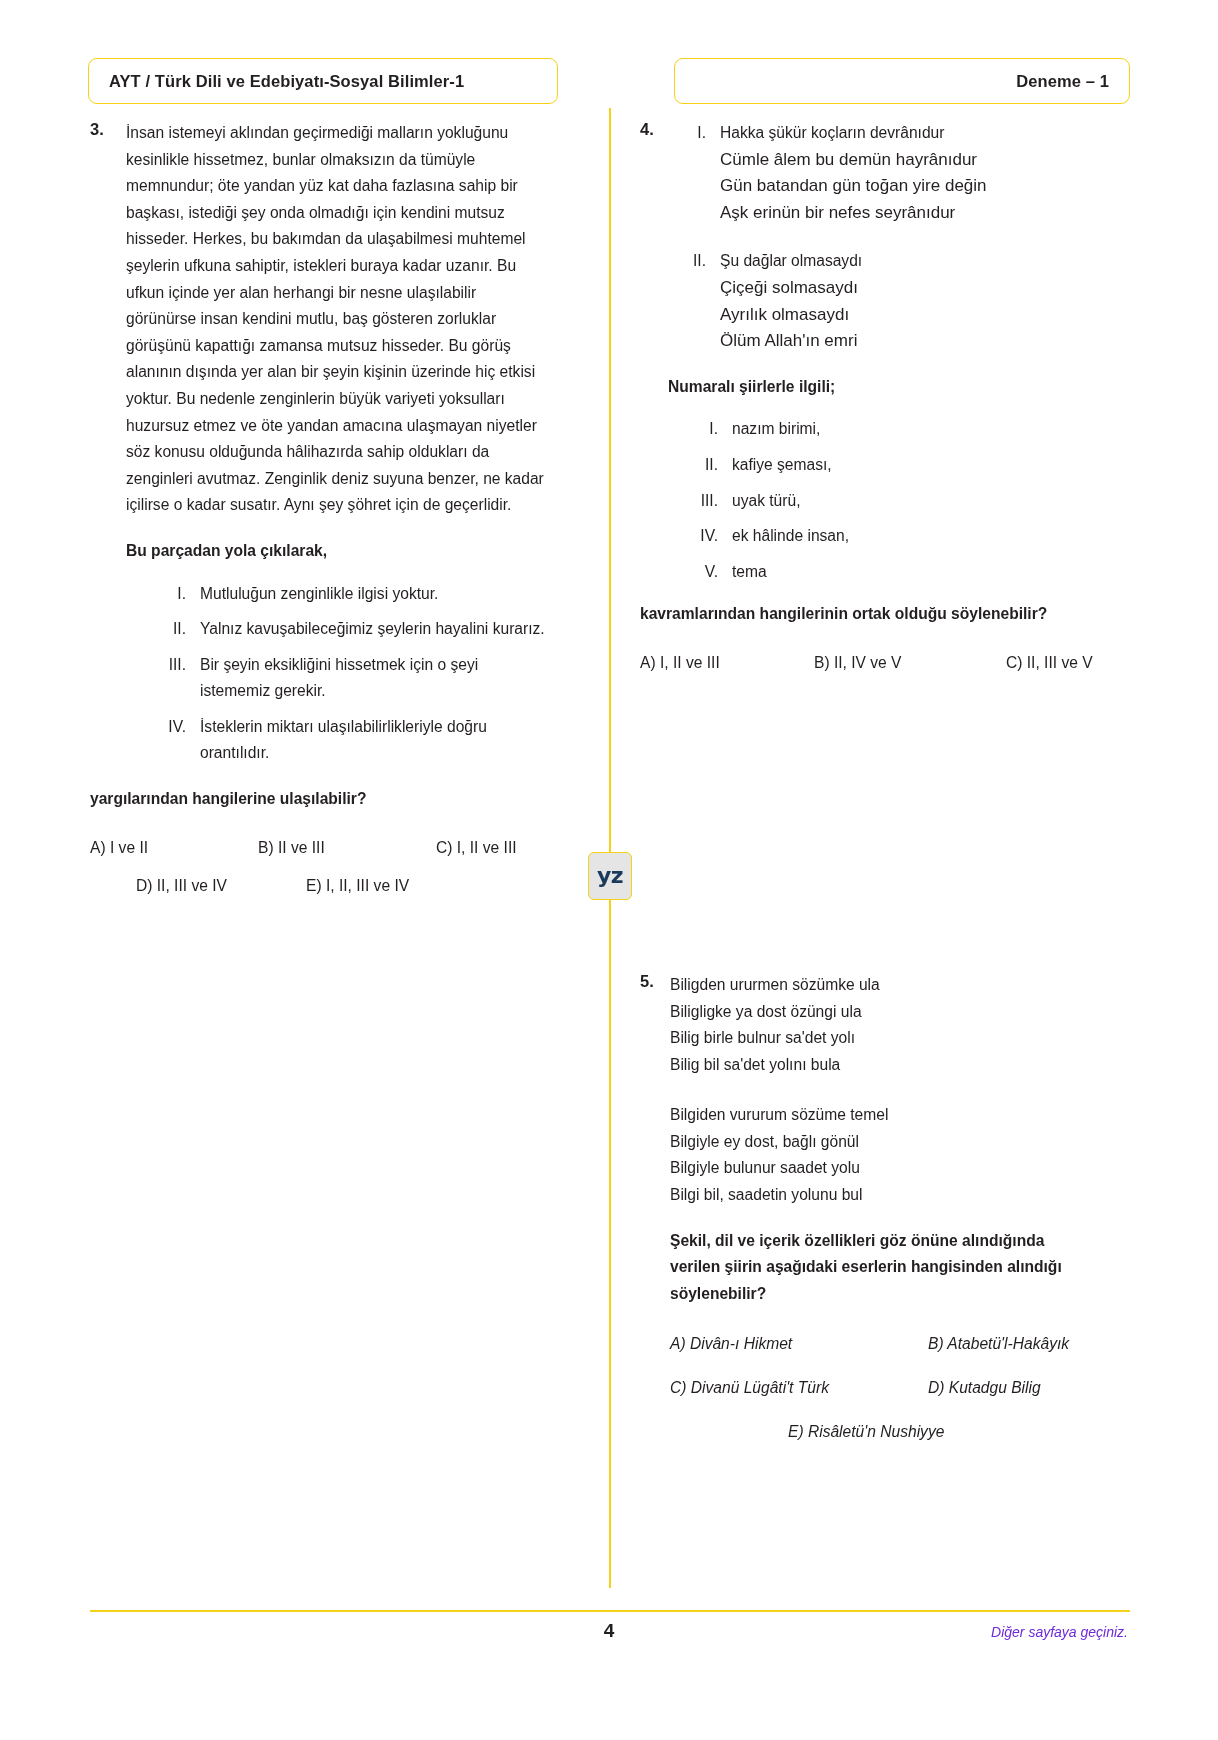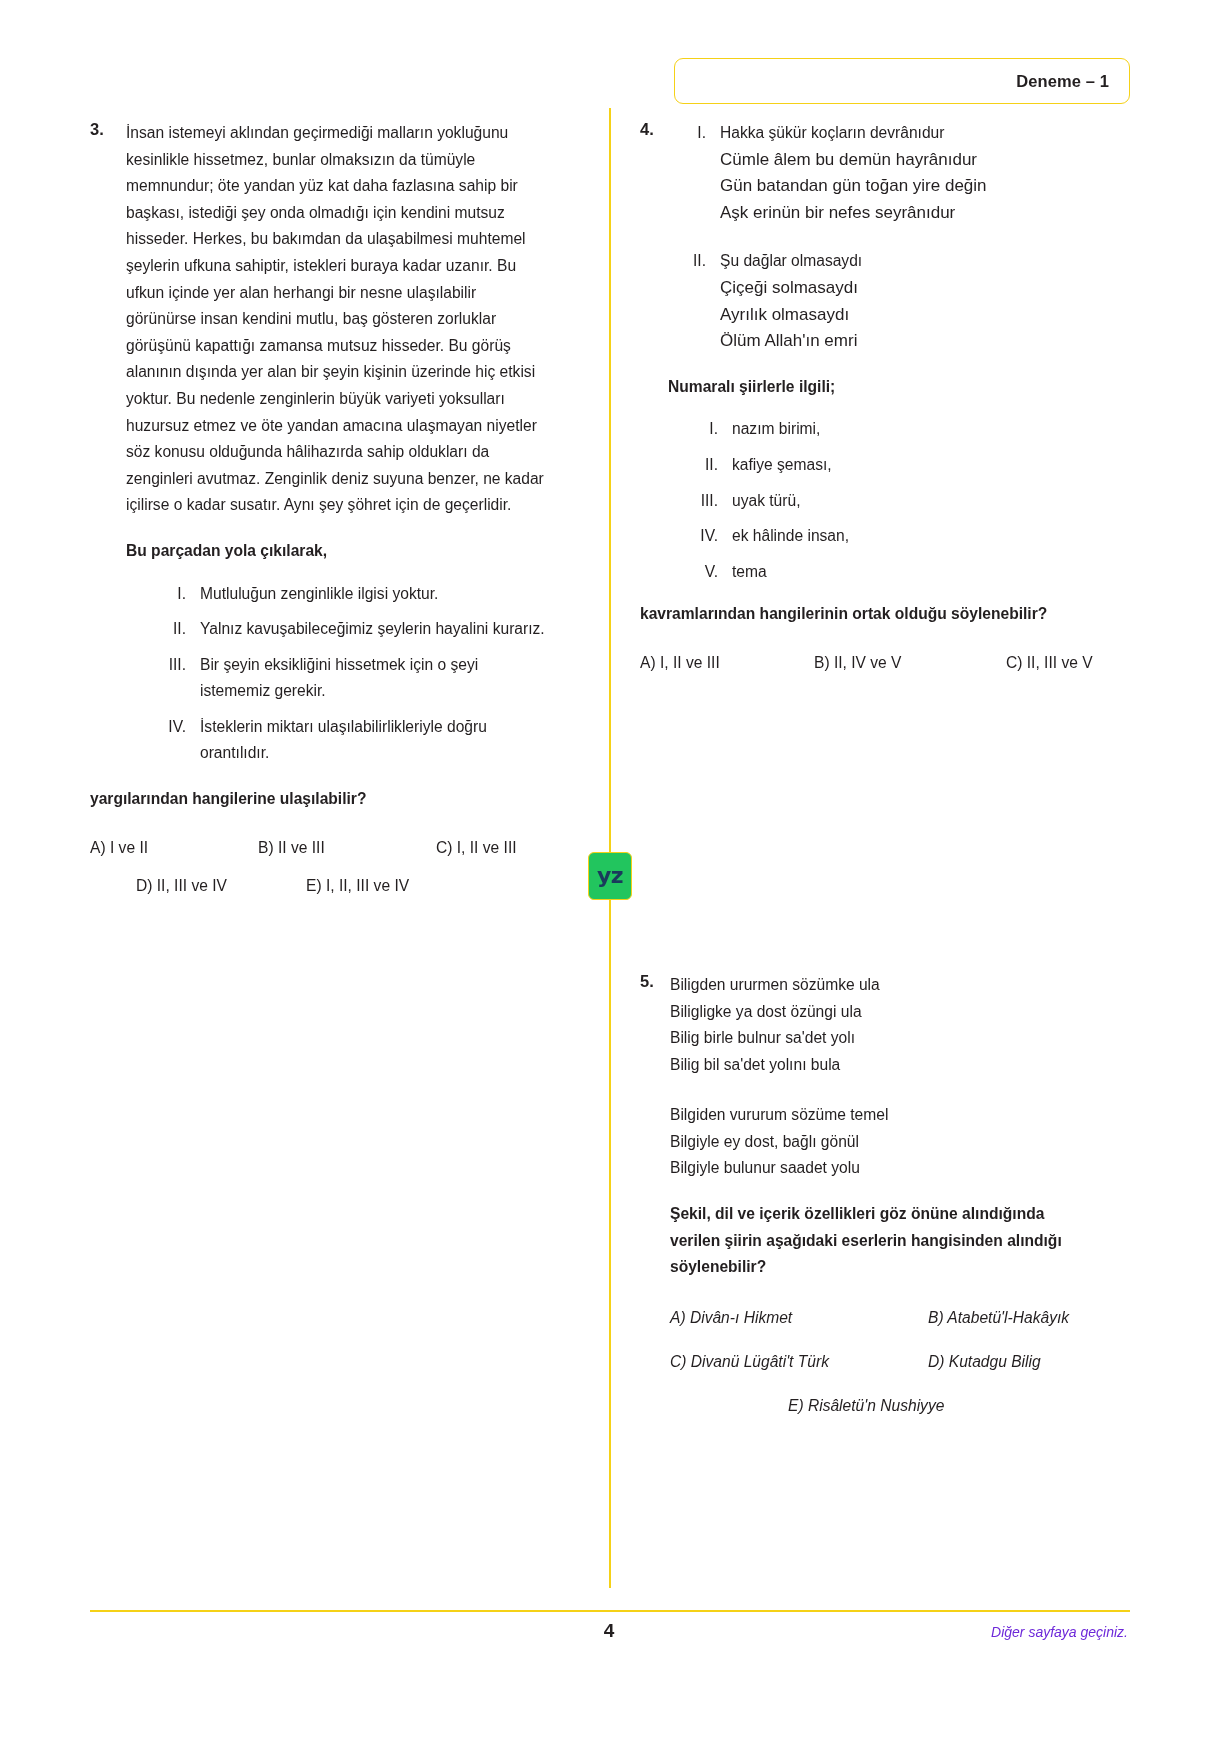--- a/index.html
+++ b/index.html
@@ -188,21 +188,21 @@
 
   
   .yz-box {
     position: absolute;
     left: 588px;
     top: 852px;
     width: 44px;
     height: 48px;
     border: 1.6px solid #f5d117;
     border-radius: 6px;
-    background: #22c55e;
+    background: #e5e5e5;
     box-sizing: border-box;
     display: flex;
     align-items: center;
     justify-content: center;
   }
   .yz-text {
     font-family: "DejaVu Sans", sans-serif;
     font-size: 22px;
     font-weight: bold;
     color: #1a3a5c;
@@ -236,20 +236,23 @@
     font-style: italic;
     color: #6d28d9;
   }
 </style>
 </head>
 <body>
 
 <div class="page">
 
   <div class="header">
+    <div class="hdr-box hdr-left">
+      <span class="hdr-text">AYT / Türk Dili ve Edebiyatı-Sosyal Bilimler-1</span>
+    </div>
     <div class="hdr-box hdr-right">
       <span class="hdr-text">Deneme – 1</span>
     </div>
   </div>
 
   <div class="divider"></div>
 
   <div class="col col-left">
 
     <div class="q">
@@ -369,20 +372,21 @@
         <div class="poem">
           <div>Biligden ururmen sözümke ula</div>
           <div>Biligligke ya dost özüngi ula</div>
           <div>Bilig birle bulnur sa'det yolı</div>
           <div>Bilig bil sa'det yolını bula</div>
         </div>
         <div class="poem">
           <div>Bilgiden vururum sözüme temel</div>
           <div>Bilgiyle ey dost, bağlı gönül</div>
           <div>Bilgiyle bulunur saadet yolu</div>
+          <div>Bilgi bil, saadetin yolunu bul</div>
         </div>
 
         <p class="bold-lead">Şekil, dil ve içerik özellikleri göz önüne alındığında verilen şiirin aşağıdaki eserlerin hangisinden alındığı söylenebilir?</p>
 
         <div class="q5-opts">
           <div class="q5-opt-row">
             <span class="opt o1 q5-italic">A) Divân-ı Hikmet</span>
             <span class="opt q5-italic">B) Atabetü'l-Hakâyık</span>
           </div>
           <div class="q5-opt-row">

